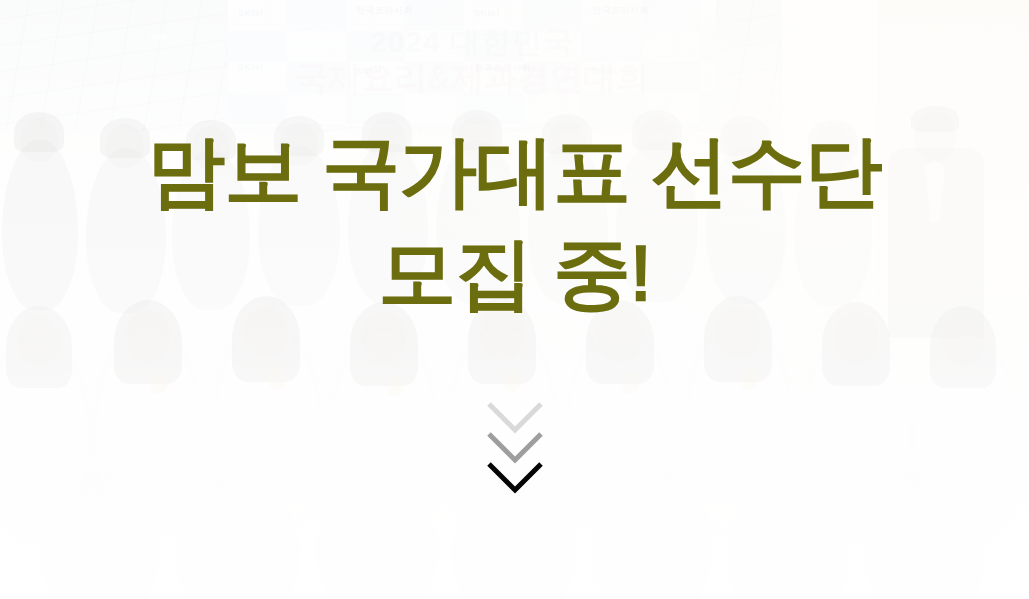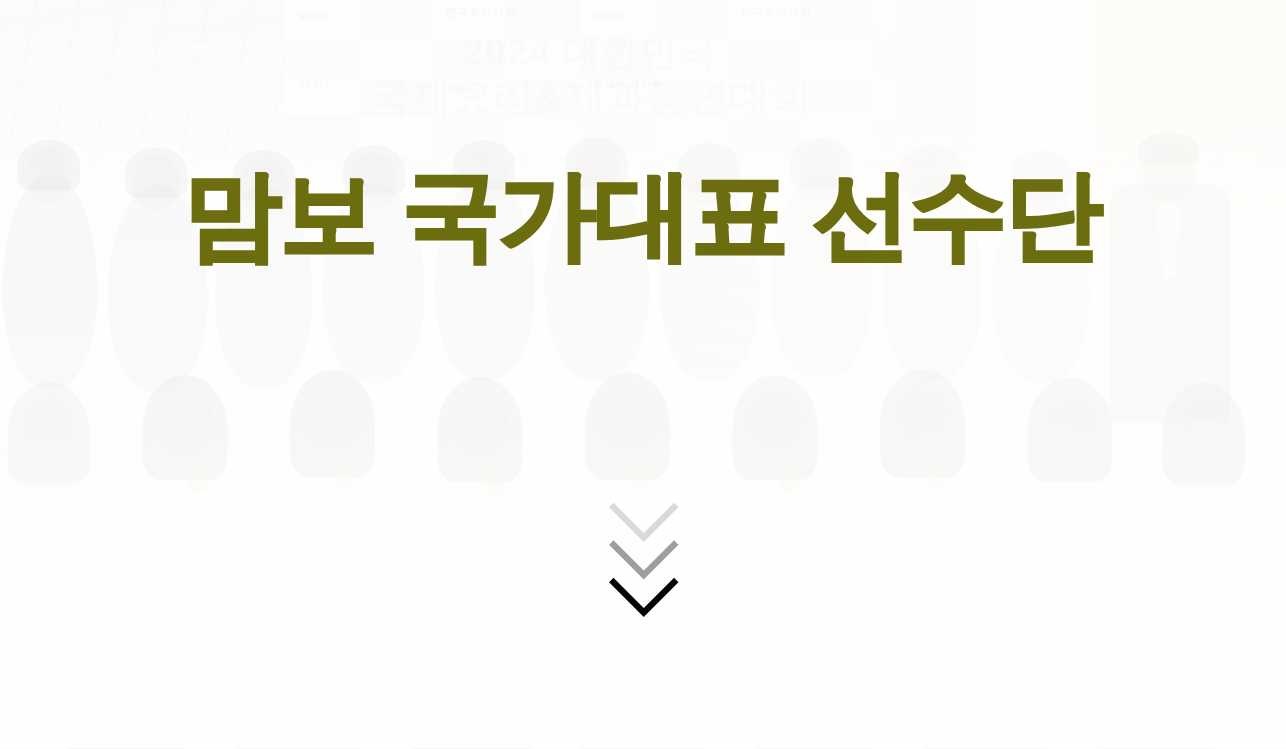--- a/index.html
+++ b/index.html
@@ -222,21 +222,21 @@
     font-family: "Liberation Sans", "DejaVu Sans", sans-serif;
     font-weight: 700;
     color: #6b6d0f;
     letter-spacing: -1px;
     line-height: 1.02;
     user-select: none;
   }
   .headline-line {
     display: block;
     font-size: 78px;
-    font-weight: 700;
+    font-weight: 400;
     -webkit-text-stroke: 2.5px #6b6d0f;
     text-shadow: 0 0 1px rgba(107,109,15,0.35);
   }
   .headline-line.line-1 { margin-top: 132px; }
   .headline-line.line-2 { margin-top: 22px; }
 
   
   .scroll-cue {
     position: absolute;
     left: 50%;
@@ -363,20 +363,21 @@
     </div>
 
     <div class="veil-warm"></div>
     <div class="veil"></div>
   </div>
 
   <div class="content">
 
     <h1 class="headline">
       <span class="headline-line line-1">맘보 국가대표 선수단</span>
+      <span class="headline-line line-2">모집 중!</span>
     </h1>
 
     <button class="scroll-cue" type="button" aria-label="아래로 스크롤">
       <svg width="72" height="116" viewBox="0 0 72 116" fill="none" xmlns="http://www.w3.org/2000/svg" aria-hidden="true">
         <polyline points="10,12 36,38 62,12" stroke="#d9d9d9" stroke-width="5" fill="none" stroke-linecap="butt" stroke-linejoin="miter"></polyline>
         <polyline points="10,42 36,68 62,42" stroke="#9e9e9e" stroke-width="5" fill="none" stroke-linecap="butt" stroke-linejoin="miter"></polyline>
         <polyline points="10,72 36,98 62,72" stroke="#050505" stroke-width="5" fill="none" stroke-linecap="butt" stroke-linejoin="miter"></polyline>
       </svg>
     </button>
 

